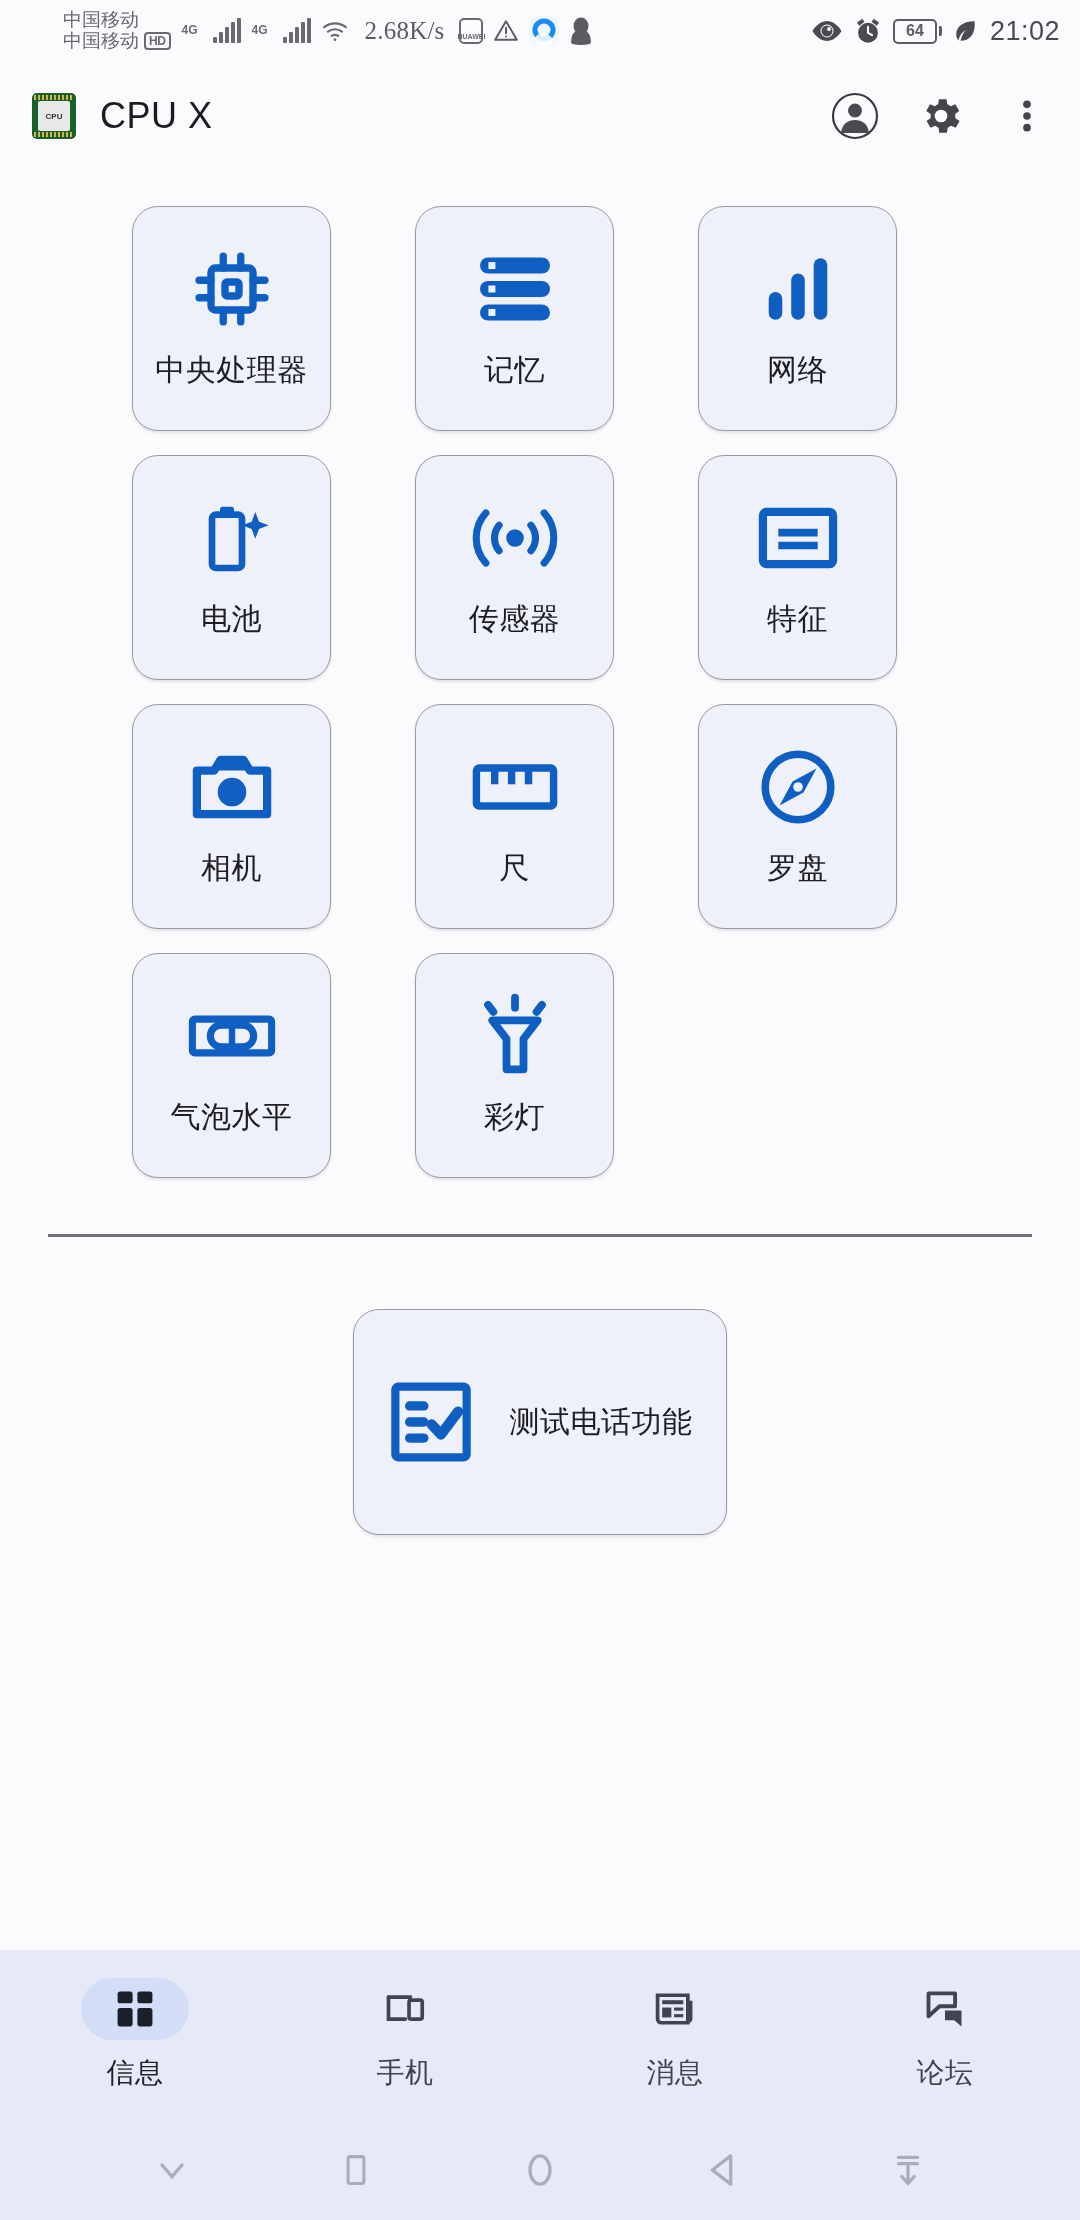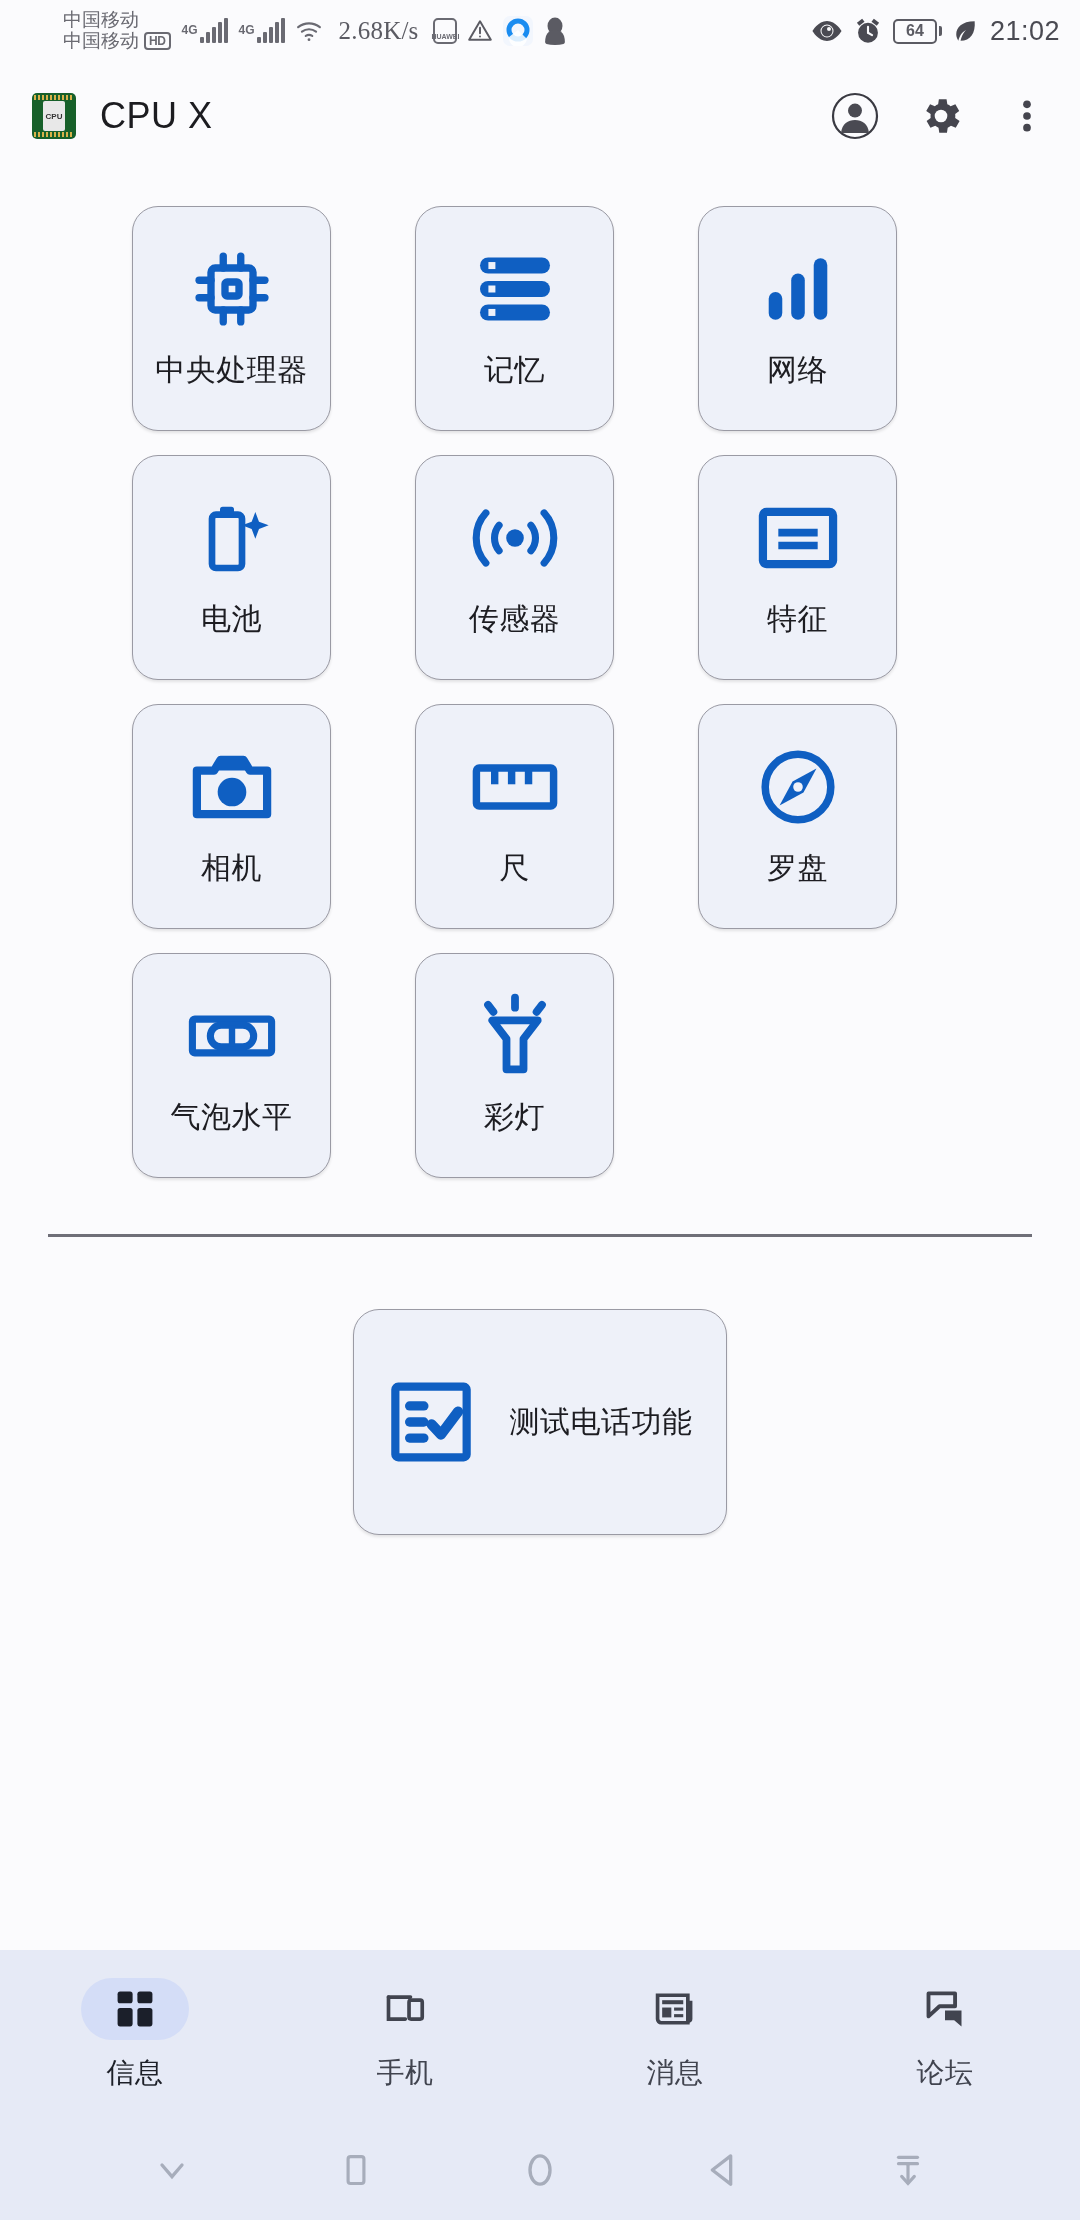--- a/index.html
+++ b/index.html
@@ -30,21 +30,21 @@
     font-size:19px; line-height:1.08;
     color:#6a6a72; white-space:nowrap;margin-left:45px;
   }
   .carrier-row { display:flex; align-items:center; gap:5px; }
   .hd-badge {
     border:2px solid #6a6a72; border-radius:4px;
     font-size:12px; font-weight:bold;
     padding:0px 3px; line-height:1.2;
     letter-spacing:-0.4px;
   }
-  .sig-group { display:flex; align-items:flex-end; gap:1px; margin-left:2px; }
+  .sig-group { display:flex; align-items:flex-end; gap:14px; margin-left:2px; }
   .sig-label { font-size:12px; font-weight:bold; align-self:flex-start; margin-top:4px; margin-right:1px; color:#6a6a72; }
   .bars { display:flex; align-items:flex-end; gap:2px; height:24px; }
   .bars i { width:4px; background:#6a6a72; border-radius:1px; display:block; }
   .bars i:nth-child(1){height:6px;}
   .bars i:nth-child(2){height:11px;}
   .bars i:nth-child(3){height:16px;}
   .bars i:nth-child(4){height:21px;}
   .bars i:nth-child(5){height:25px;}
   .sb-icon { display:flex; align-items:center; justify-content:center; }
   .net-speed { font-size:25px; color:#5b5b63; margin:16px 6px; white-space:nowrap; letter-spacing:0.2px;font-family:Liberation Serif, serif; }
@@ -80,21 +80,21 @@
     display:flex;align-items:center;justify-content:center;
     flex:0 0 44px;
   }
   .logo::before, .logo::after{
     content:""; position:absolute; left:2px; right:2px; height:5px;
     background:repeating-linear-gradient(90deg,#d8b24a 0 2px,transparent 2px 4px);
   }
   .logo::before{ top:2px; }
   .logo::after{ bottom:2px; }
   .logo-core {
-    width:22px;height:30px;background:#e8e8e8;border-radius:2px;
+    width:32px;height:30px;background:#e8e8e8;border-radius:2px;
     display:flex;align-items:center;justify-content:center;
     font-size:8px;font-weight:bold;color:#333; z-index:2;
   }
   .apptitle {
     font-size:36px; color:#1c1c20; margin-left:24px;
     font-weight:400; letter-spacing:0.5px;
   }
   .appbar-actions { margin-left:auto; display:flex; align-items:center; gap:36px; }
   .act { width:50px;height:50px;display:flex;align-items:center;justify-content:center;cursor:pointer; }
 

